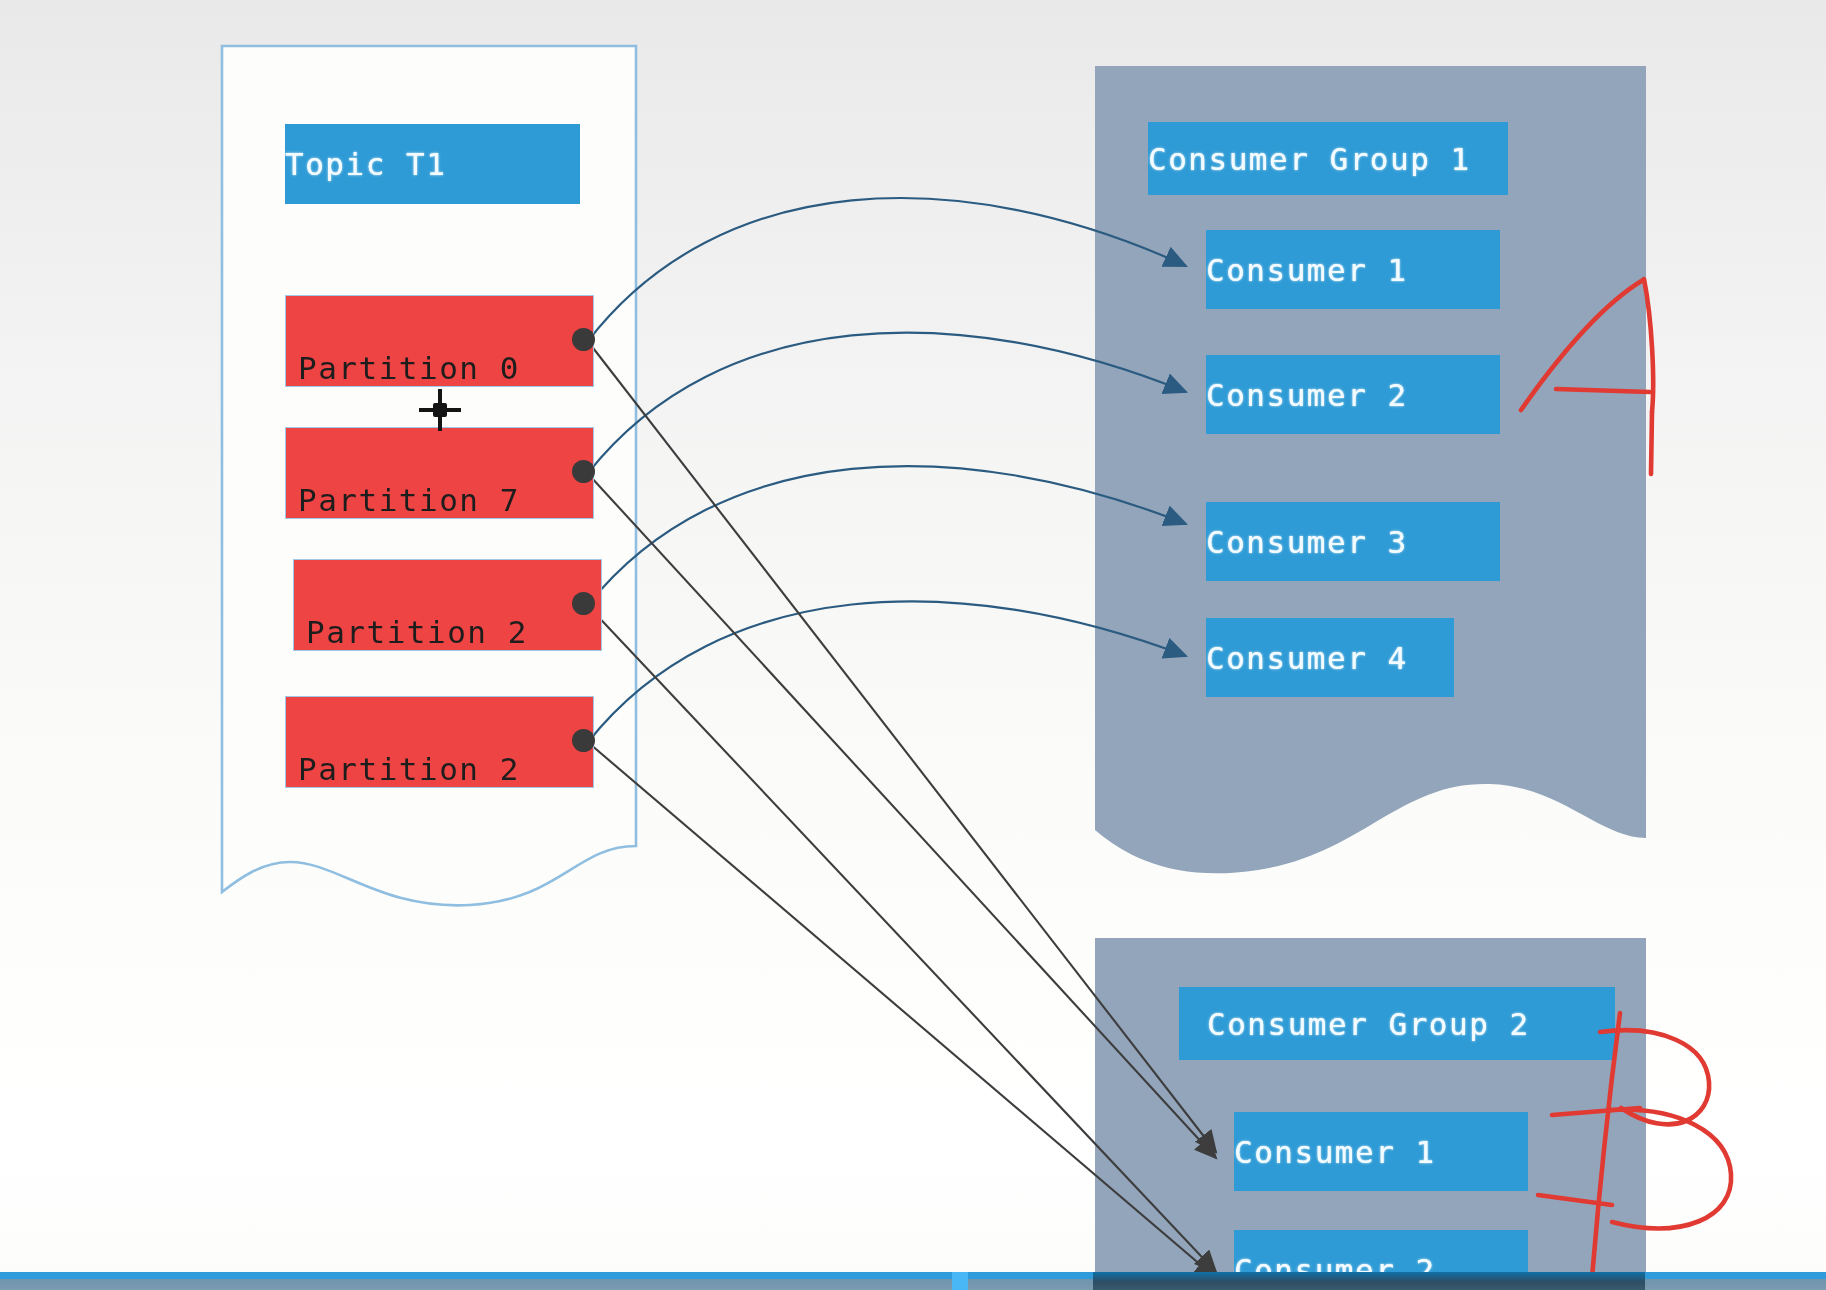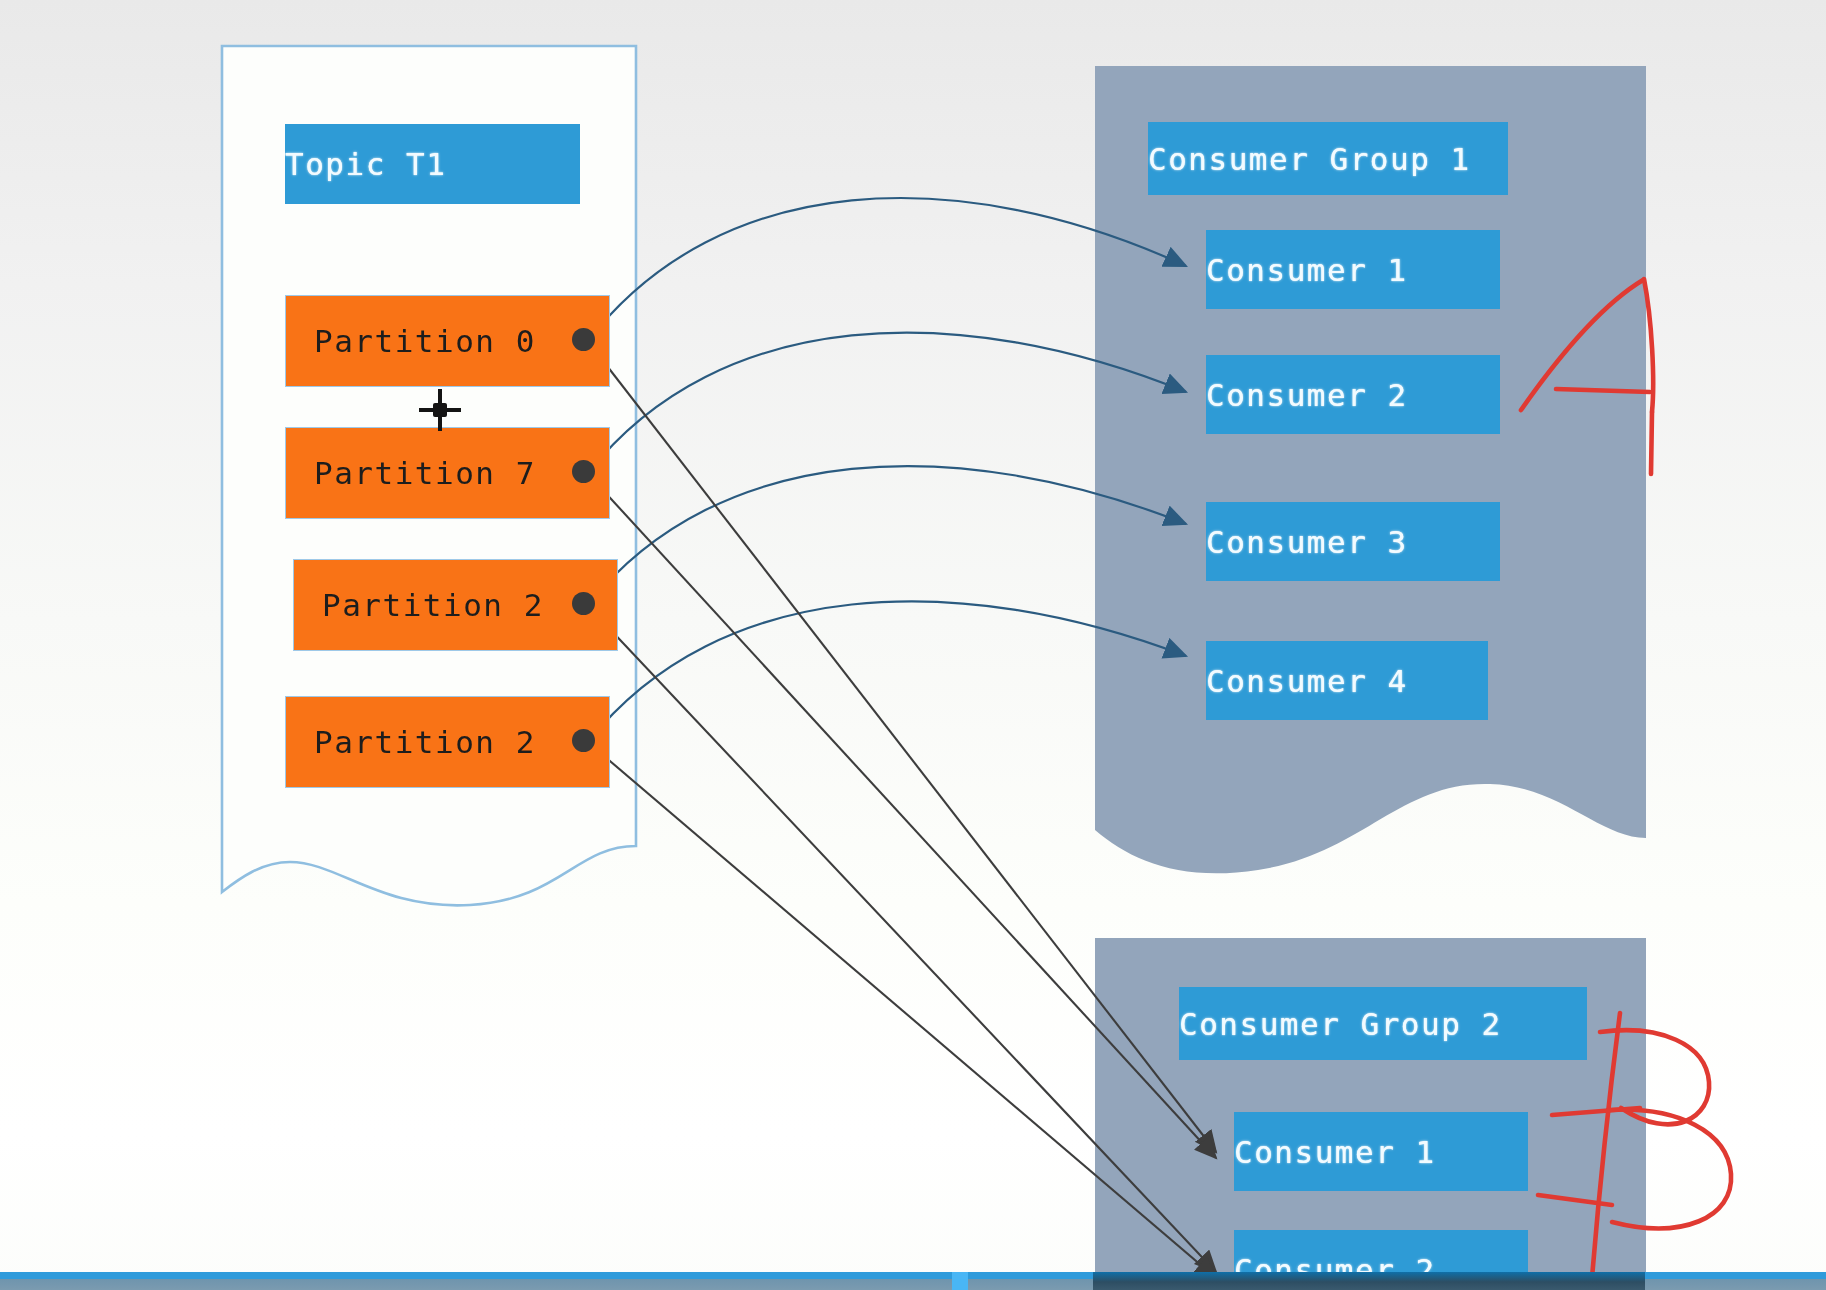--- a/index.html
+++ b/index.html
@@ -21,25 +21,25 @@
     position:absolute;z-index:4;
     background:#2e9bd6;
     color:#f2fbff;
     display:flex;align-items:center;
     font-size:31px;letter-spacing:1.5px;
     text-shadow:0 0 3px rgba(255,255,255,.65),0 0 1px rgba(255,255,255,.9);
     white-space:nowrap;
   }
   .partbox{
     position:absolute;z-index:4;
-    background:#f97316;
+    background:#ef4444;
     border:1.5px solid #9ec9e8;
     color:#1d1d1d;
-    display:flex;align-items:center;
-    padding-left:28px;
+    display:flex;align-items:flex-end;
+    padding-left:12px;
     font-size:31px;letter-spacing:1.5px;
     white-space:nowrap;
   }
   .dot{
     position:absolute;z-index:5;
     width:23px;height:23px;border-radius:50%;
     background:#3a3a3a;
   }
 
   
@@ -127,25 +127,25 @@
 
   <div class="bluebox" style="left:1206px;top:230px;width:294px;height:79px;">
     <span>Consumer 1</span>
   </div>
   <div class="bluebox" style="left:1206px;top:355px;width:294px;height:79px;">
     <span>Consumer 2</span>
   </div>
   <div class="bluebox" style="left:1206px;top:502px;width:294px;height:79px;">
     <span>Consumer 3</span>
   </div>
-  <div class="bluebox" style="left:1206px;top:618px;width:282px;height:79px;margin-top:23px;">
+  <div class="bluebox" style="left:1206px;top:618px;width:248px;height:79px;">
     <span>Consumer 4</span>
   </div>
 
-  <div class="bluebox" style="left:1179px;top:987px;width:408px;height:73px;">
+  <div class="bluebox" style="left:1179px;top:987px;width:408px;height:73px;padding-left:28px;">
     <span>Consumer Group 2</span>
   </div>
 
   <div class="bluebox" style="left:1234px;top:1112px;width:294px;height:79px;">
     <span>Consumer 1</span>
   </div>
   <div class="bluebox" style="left:1234px;top:1230px;width:294px;height:79px;">
     <span>Consumer 2</span>
   </div>
 

